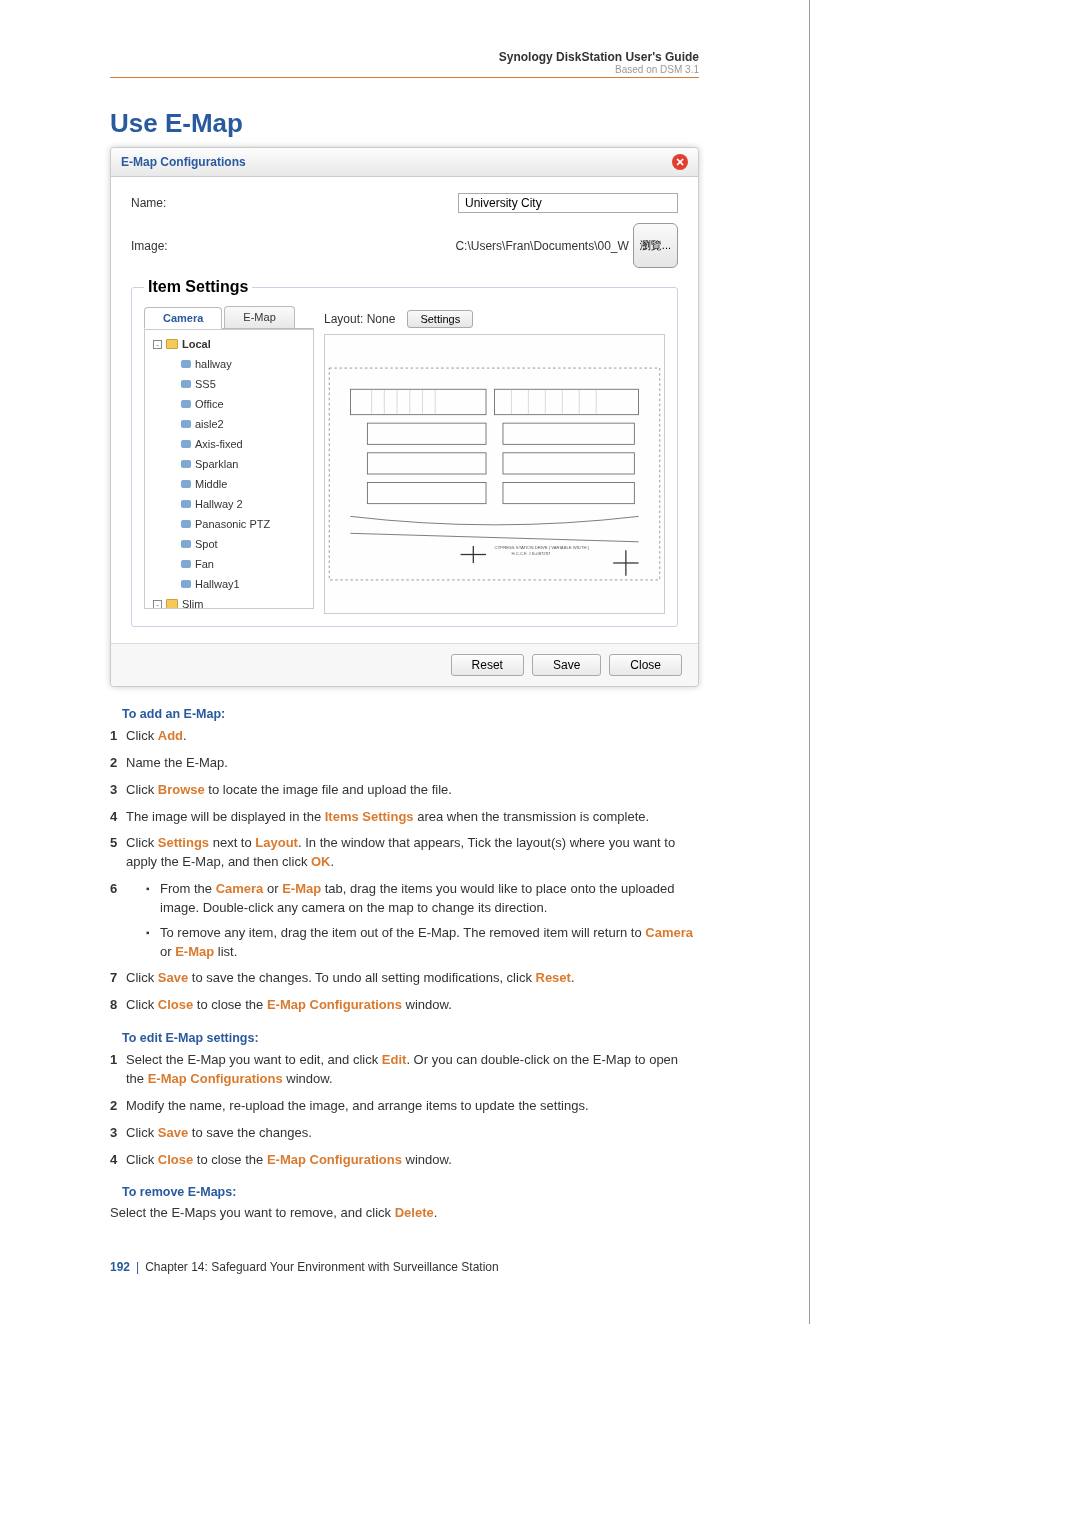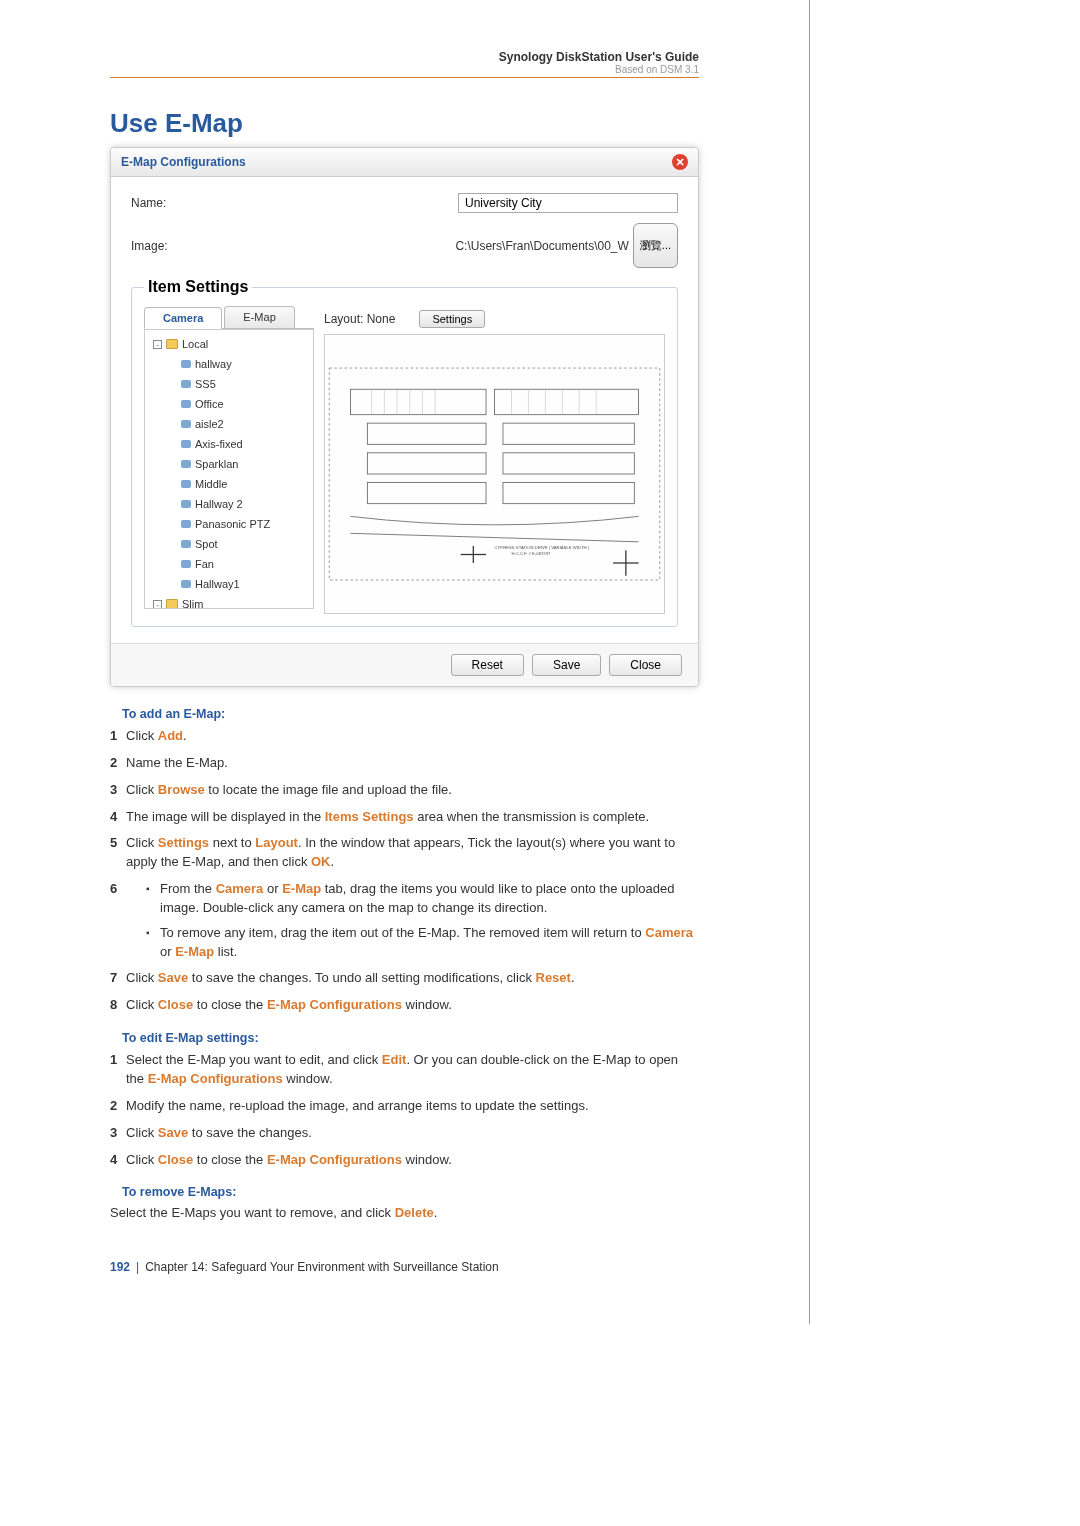--- a/index.html
+++ b/index.html
@@ -126,21 +126,21 @@
     position: relative;
   }
   .tree-inner { padding: 4px 6px; font-size: 11px; line-height: 20px; overflow-y: scroll; height: 100%; }
   .tree-item { display: flex; align-items: center; gap: 4px; white-space: nowrap; }
   .tree-item.folder { padding-left: 2px; }
   .tree-item.cam { padding-left: 30px; }
   .folder-icon { width: 12px; height: 10px; background: #f5c85a; border: 1px solid #c9a23d; border-radius: 1px; display: inline-block; }
   .cam-icon { width: 10px; height: 8px; background: #7fa9d4; border-radius: 2px; display: inline-block; }
   .minus-icon { width: 9px; height: 9px; border: 1px solid #888; font-size: 8px; line-height: 7px; text-align:center; display:inline-block; color:#555; background:#fff;}
   .layout-row {
-    display: flex; align-items: center; gap: 24px;
+    display: flex; align-items: center; gap: 12px;
     padding: 4px 0 6px 0;
   }
   .settings-btn {
     border: 1px solid #aaa; background: linear-gradient(#fafafa,#e5e5e5);
     padding: 2px 12px; font-size: 11px; border-radius: 3px;
   }
   .map-panel {
     flex: 1;
     border: 1px solid #ccc;
     height: 280px;
@@ -214,21 +214,21 @@
             <div style="width:170px">
               <div class="tabs">
                 <div class="tab active">Camera</div>
                 <div class="tab">E-Map</div>
               </div>
               <div class="tree-panel">
                 <div class="tree-inner">
                   <div class="tree-item folder">
                     <span class="minus-icon">-</span>
                     <span class="folder-icon"></span>
-                    <span style="font-weight:normal">Local</span>
+                    <span style="font-weight:bold">Local</span>
                   </div>
                   <div class="tree-item cam">
                       <span class="cam-icon"></span>
                       <span>hallway</span>
                     </div>
                   <div class="tree-item cam">
                       <span class="cam-icon"></span>
                       <span>SS5</span>
                     </div>
                   <div class="tree-item cam">

